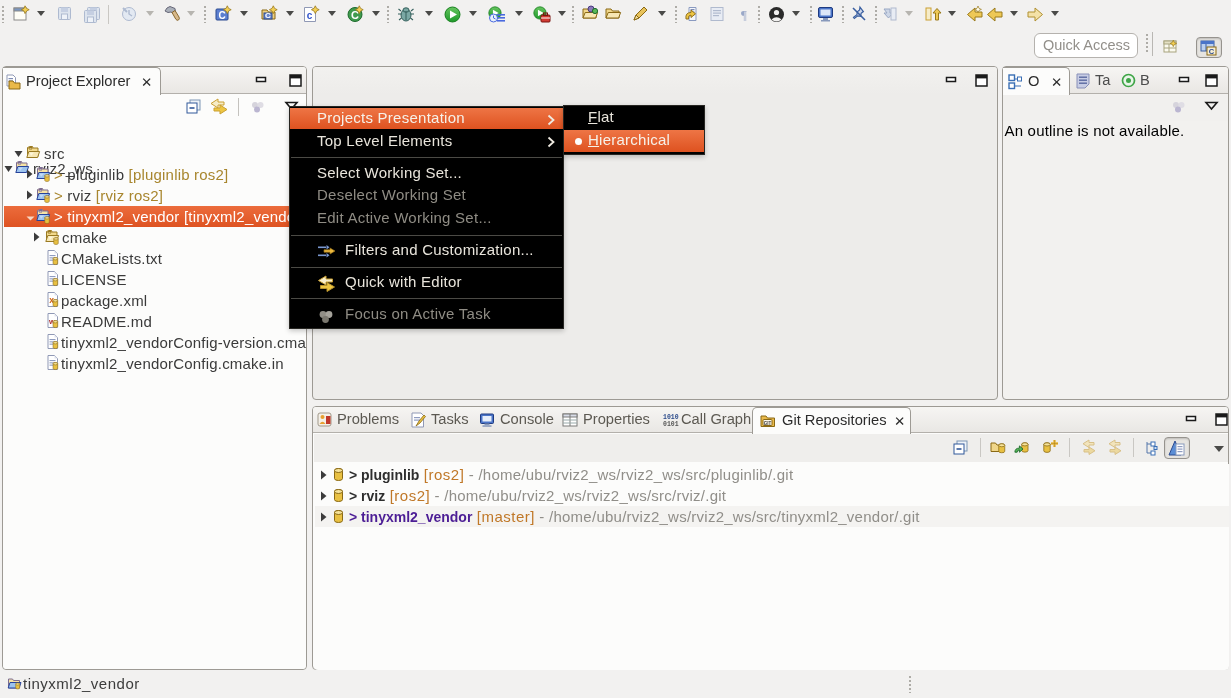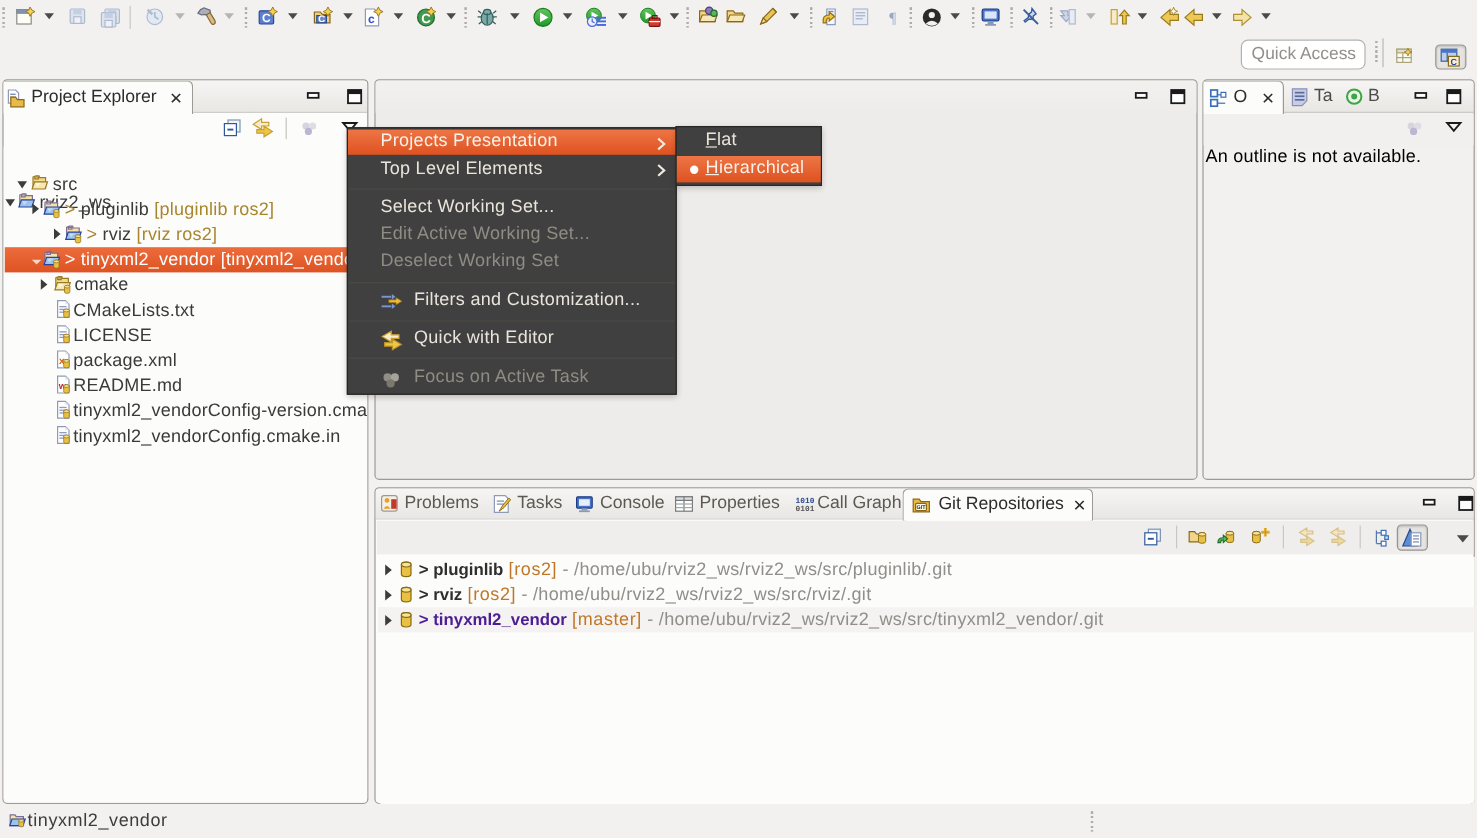--- a/index.html
+++ b/index.html
@@ -9,21 +9,21 @@
 .vsep{position:absolute;width:1px;background:#c9c7c3}
 .hdot{position:absolute;width:2px;background-image:repeating-linear-gradient(#aeaca7 0 2px,transparent 2px 4px)}
 .panel{position:absolute;background:#FCFCFB;border:1px solid #9d9a94;border-radius:4px}
 .phead{position:absolute;left:0;right:0;top:0;height:27px;background:linear-gradient(#f6f5f3,#e9e7e4);border-bottom:1px solid #b3b0ab;border-radius:3px 3px 0 0}
 .tab{position:absolute;top:0;height:28px;background:#FCFCFB;border:1px solid #9d9a94;border-bottom:none;border-radius:5px 5px 0 0;z-index:2}
 .tl{position:absolute;top:5px;font-size:14.7px;color:#2c2c2c;white-space:nowrap}
 .tabx{position:absolute;font-size:13.5px;color:#2c2c2c}
 .trow{position:absolute;left:1px;height:21px;white-space:nowrap}
 .tx{position:absolute;top:2px;font-size:15px;letter-spacing:0.2px}
 .dec{color:#a8862e}
-.menu{position:absolute;background:#404040;border:1px solid #272622;z-index:10;box-shadow:0 2px 5px rgba(0,0,0,0.22)}
+.menu{position:absolute;background:#000000;border:1px solid #272622;z-index:10;box-shadow:0 2px 5px rgba(0,0,0,0.22)}
 .mi{position:relative;height:22.7px;color:#e9e5dc;font-size:15px;letter-spacing:0.25px}
 .mt{position:absolute;left:27px;top:1px;white-space:nowrap}
 .ind .mt{left:55px}
 .mi.dis{color:#8f8c84}
 .msep{height:9.2px;position:relative}
 .msep:after{content:"";position:absolute;left:1px;right:1px;top:4px;height:1px;background:#4b4a45}
 .hl{background:linear-gradient(#ee7545,#de5220);color:#f6f1e9}
 svg{position:absolute;overflow:visible}
 </style></head><body>
 <div class="a" style="left:0;top:0;width:1231px;height:28px">
@@ -306,21 +306,21 @@
           <path d="M4 2.5 L7 2.5 L7 4 L4 4 Z" fill="#fdf4cf" stroke="#7d6d91"></path>
           <path d="M3.8 6.5 L14.6 6.5 L12.6 12.5 L1.8 12.5 Z" fill="#9cc3ee" stroke="#27439b"></path>
           <path d="M4.6 7.5 L9 7.5 L6 11 Z" fill="#c3dcf6"></path>
           <g transform="translate(9.2,8.2) scale(0.56)">
             <path d="M1 3 Q1 1 5 1 Q9 1 9 3 L9 11 Q9 13 5 13 Q1 13 1 11 Z" fill="#e8c042" stroke="#8a6914"></path>
             <ellipse cx="5" cy="3" rx="4" ry="2" fill="#f6e39a" stroke="#8a6914"></ellipse>
           </g>
         </svg>
         <div class="tx" style="left:50px"><span class="dec">&gt;</span> pluginlib <span class="dec">[pluginlib ros2]</span></div>
       </div>
-      <div class="trow" style="top:63px;right:1px;margin-left:18px;">
+      <div class="trow" style="top:63px;right:1px;">
         <svg style="left:22px;top:5px;" width="7" height="10" viewBox="0 0 7 10">
           <path d="M1 0.5 L6.5 5 L1 9.5 Z" fill="#3c3c3c"></path>
         </svg>
         <svg style="left:31px;top:2px;" width="16" height="16" viewBox="0 0 16 16">
           <path d="M2.5 2.5 L5 1.5 L7.5 1.5 L8 3 L13 3 L13 11.5 L2.5 11.5 Z" fill="#f7e3a4" stroke="#7d6d91"></path>
           <path d="M4 2.5 L7 2.5 L7 4 L4 4 Z" fill="#fdf4cf" stroke="#7d6d91"></path>
           <path d="M3.8 6.5 L14.6 6.5 L12.6 12.5 L1.8 12.5 Z" fill="#9cc3ee" stroke="#27439b"></path>
           <path d="M4.6 7.5 L9 7.5 L6 11 Z" fill="#c3dcf6"></path>
           <g transform="translate(9.2,8.2) scale(0.56)">
             <path d="M1 3 Q1 1 5 1 Q9 1 9 3 L9 11 Q9 13 5 13 Q1 13 1 11 Z" fill="#e8c042" stroke="#8a6914"></path>
@@ -678,24 +678,24 @@
       <div class="mt">Top Level Elements</div>
       <svg style="right:8px;left:auto;top:5.5px" width="8" height="12" viewBox="0 0 8 12">
         <path d="M1.5 1.5 L6.5 6 L1.5 10.5" fill="none" stroke="#efeae1" stroke-width="1.8"></path>
       </svg>
     </div>
     <div class="msep"></div>
     <div class="mi">
       <div class="mt">Select Working Set...</div>
     </div>
     <div class="mi dis">
+      <div class="mt">Deselect Working Set</div>
+    </div>
+    <div class="mi dis">
       <div class="mt">Edit Active Working Set...</div>
-    </div>
-    <div class="mi dis">
-      <div class="mt">Deselect Working Set</div>
     </div>
     <div class="msep"></div>
     <div class="mi ind">
       <svg style="left:27px;top:4px;" width="19" height="16" viewBox="0 0 19 16">
         <rect x="1" y="2.5" width="8" height="1.6" fill="#7a97d0"></rect>
         <rect x="1" y="10.5" width="8" height="1.6" fill="#7a97d0"></rect>
         <path d="M9.5 1 L12.5 3.3 L9.5 5.6 Z" fill="#7a97d0"></path>
         <path d="M9.5 9 L12.5 11.3 L9.5 13.6 Z" fill="#7a97d0"></path>
         <path d="M7 5.8 L13 5.8 L13 4 L18 7 L13 10 L13 8.2 L7 8.2 Z" fill="#edb93e" stroke="#93701a" stroke-width="0.7"></path>
       </svg>
@@ -712,20 +712,20 @@
     <div class="msep"></div>
     <div class="mi ind dis">
       <svg style="left:28px;top:5px;" width="16" height="15" viewBox="0 0 16 15">
         <circle cx="5" cy="5.5" r="3.4" fill="#918e86"></circle>
         <circle cx="11" cy="5.5" r="3.4" fill="#a6a39b"></circle>
         <circle cx="7.5" cy="10.5" r="3.4" fill="#7b786f"></circle>
       </svg>
       <div class="mt">Focus on Active Task</div>
     </div>
   </div>
-<div class="menu" style="left:563px;top:105px;width:122px;padding:1px 0 2px 0">
+<div class="menu" style="left:563px;top:105px;width:142px;padding:1px 0 2px 0">
     <div class="mi">
       <div class="mt" style="left:24px"><span style="text-decoration:underline">F</span>lat</div>
     </div>
     <div class="mi hl">
       <div class="a" style="left:10.5px;top:8px;width:7px;height:7px;border-radius:50%;background:#fdfdfc"></div>
       <div class="mt" style="left:24px"><span style="text-decoration:underline">H</span>ierarchical</div>
     </div>
   </div>
 </body></html>

